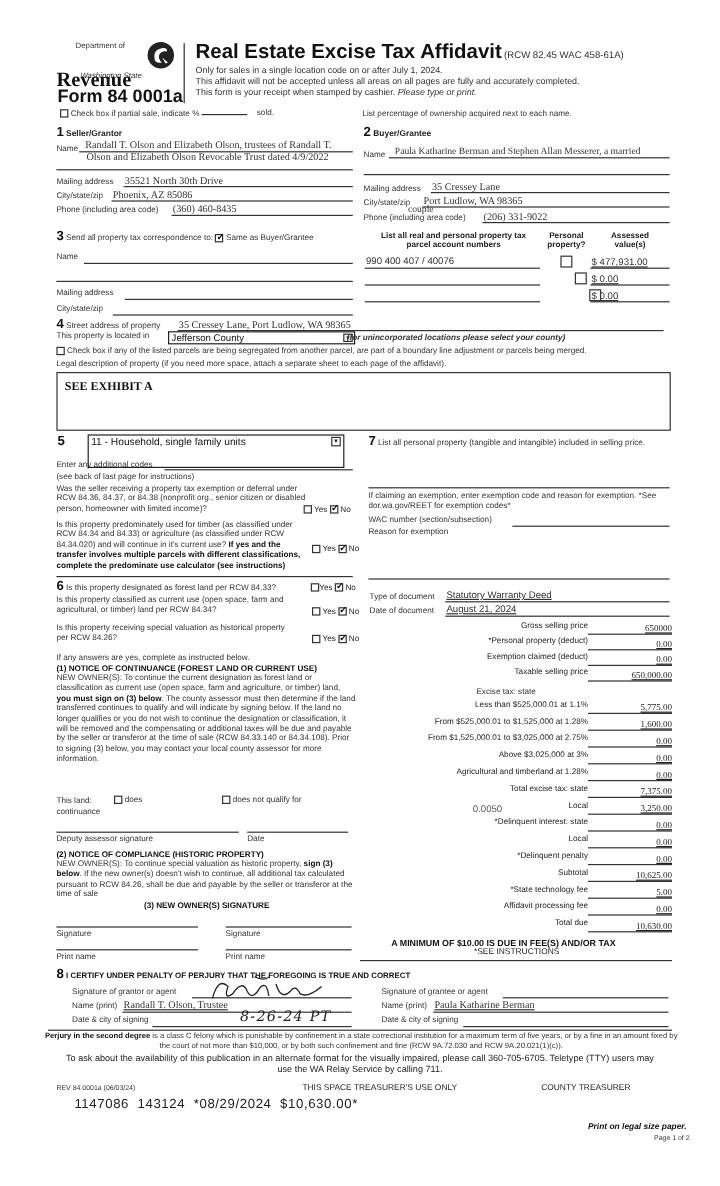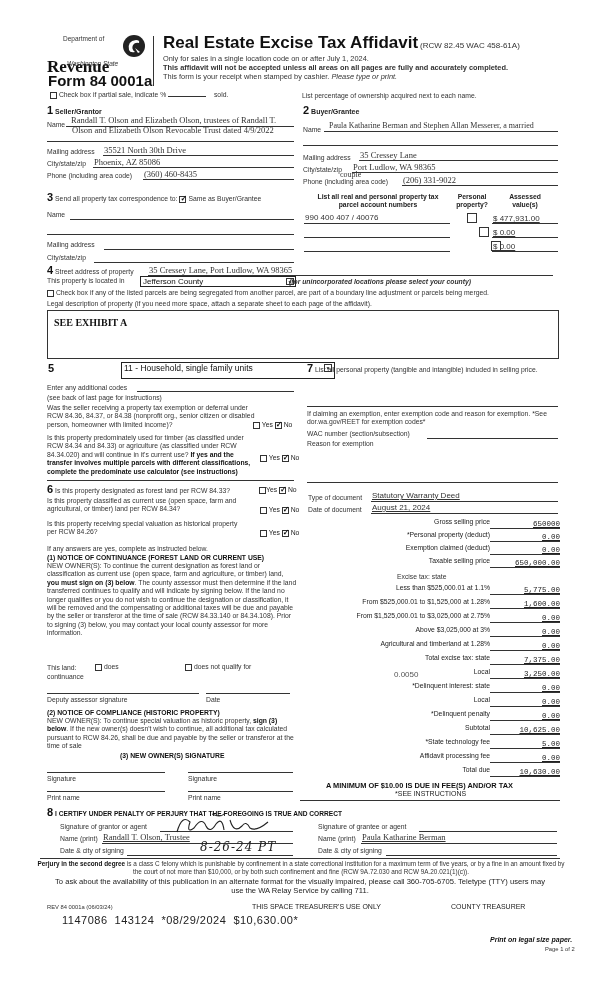--- a/index.html
+++ b/index.html
@@ -11,21 +11,21 @@
     .lbl { font-size: 6.8px; color: #333; white-space: nowrap; }
     .box { display: inline-block; width: 7px; height: 7px; border: 1px solid #333; vertical-align: middle; position: relative; background: #fff; }
     .box.checked::after { content: "✓"; position: absolute; left: 0; top: -3px; font-size: 8px; font-weight: bold; color: #111; }
     .bignum { font-size: 11px; font-weight: bold; color: #111; }
     .sec-title { font-size: 7px; font-weight: bold; }
     .line { position: absolute; border-bottom: 1px solid #333; height: 0; }
     .yn { font-size: 6.8px; white-space: nowrap; }
     .fee-row { position: absolute; left: 300px; width: 280px; height: 11px; }
     .fee-row .fl { position: absolute; right: 90px; font-size: 6.8px; text-align: right; white-space: nowrap; }
     .fee-row .fline { position: absolute; right: 20px; width: 70px; bottom: 0; border-bottom: 1px solid #333; }
-    .fee-row .fv { position: absolute; right: 20px; font-family: Liberation Mono, monospace; font-size: 7.5px; text-decoration: underline; bottom: 1px; }
+    .fee-row .fv { position: absolute; right: 20px; font-family: Liberation Serif, serif; font-size: 7.5px; text-decoration: underline; bottom: 1px; }
     .p { font-size: 6.8px; line-height: 8.4px; color: #333; }
   </style>
 </head>
 <body>
 
 
 
 
 <div class="abs" style="left:47px;top:33px;width:100px;height:40px;">
   <div class="abs" style="left:16px;top:2px;font-size:6.5px;color:#333;">Department of</div>
@@ -37,21 +37,21 @@
     <path d="M14 15 L19 19 L17 20 Z" fill="#fff"></path>
   </svg>
 </div>
 <div class="abs" style="left:48px;top:72px;font-size:15px;font-weight:bold;color:#111;">Form 84 0001a</div>
 <div class="abs" style="left:153px;top:36px;width:1px;height:50px;background:#333;"></div>
 <div class="abs" style="left:163px;top:33px;white-space:nowrap;">
   <span style="font-size:17px;font-weight:bold;color:#111;">Real Estate Excise Tax Affidavit</span>
   <span style="font-size:8px;color:#333;">(RCW 82.45 WAC 458-61A)</span>
 </div>
 <div class="abs" style="left:163px;top:54px;font-size:7.4px;color:#333;white-space:nowrap;">Only for sales in a single location code on or after July 1, 2024.</div>
-<div class="abs" style="left:163px;top:63px;font-size:7.4px;color:#333;white-space:nowrap;font-weight:bold;">This affidavit will not be accepted unless all areas on all pages are fully and accurately completed.</div>
+<div class="abs" style="left:163px;top:63px;font-size:7.4px;color:#333;white-space:nowrap;">This affidavit will not be accepted unless all areas on all pages are fully and accurately completed.</div>
 <div class="abs" style="left:163px;top:72px;font-size:7.4px;color:#333;white-space:nowrap;">
   <span>This form is your receipt when stamped by cashier.</span>
   <span style="font-style:italic;">Please type or print.</span>
 </div>
 
 
 <div class="abs lbl" style="left:50px;top:91px;">
   <span class="box"></span>
   <span>Check box if partial sale, indicate %</span>
   <span style="display:inline-block;width:38px;border-bottom:1px solid #333;"></span>
@@ -152,21 +152,21 @@
   <span class="box"></span>
   <span>Check box if any of the listed parcels are being segregated from another parcel, are part of a boundary line adjustment or parcels being merged.</span>
 </div>
 <div class="abs lbl" style="left:47px;top:300px;">Legal description of property (if you need more space, attach a separate sheet to each page of the affidavit).</div>
 <div class="abs" style="left:47px;top:310px;width:512px;height:49px;border:1px solid #333;">
   <span style="position:absolute;left:6px;top:6px;font-family:'Liberation Serif',serif;font-size:10px;font-weight:bold;color:#111;">SEE EXHIBIT A</span>
 </div>
 
 
 <div class="abs bignum" style="left:48px;top:362px;">5</div>
-<div class="abs" style="left:73px;top:362px;width:214px;height:17px;border:1px solid #222;margin-left:48px;">
+<div class="abs" style="left:73px;top:362px;width:214px;height:28px;border:1px solid #222;">
   <span style="position:absolute;left:2px;top:0;font-size:8.5px;color:#111;">11 - Household, single family units</span>
   <span style="position:absolute;right:2px;top:1px;width:8px;height:8px;border:1px solid #333;font-size:5px;line-height:7px;text-align:center;">▼</span>
 </div>
 <div class="abs lbl" style="left:47px;top:384px;">Enter any additional codes</div>
 <div class="line" style="left:137px;top:391px;width:157px;"></div>
 <div class="abs lbl" style="left:47px;top:394px;">(see back of last page for instructions)</div>
 <div class="abs p" style="left:47px;top:404px;width:215px;">Was the seller receiving a property tax exemption or deferral under RCW 84.36, 84.37, or 84.38 (nonprofit org., senior citizen or disabled person, homeowner with limited income)?</div>
 <div class="abs yn" style="left:253px;top:421px;">
   <span class="box"></span>
   <span>Yes</span>

